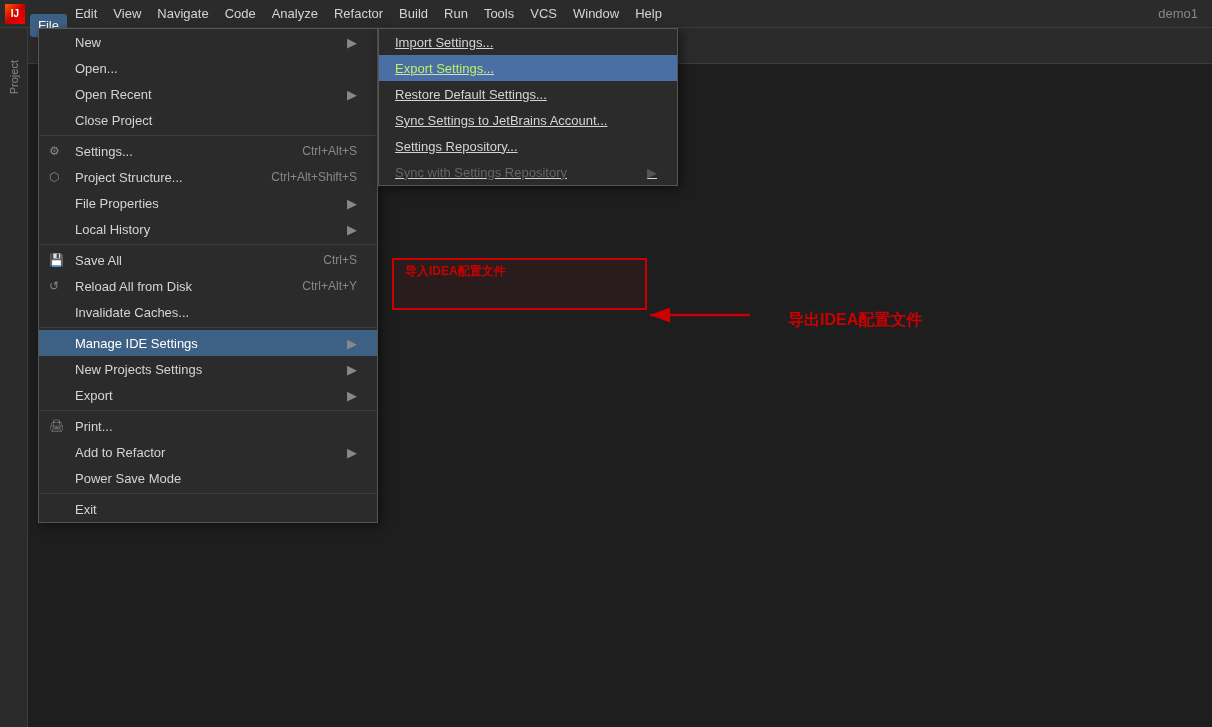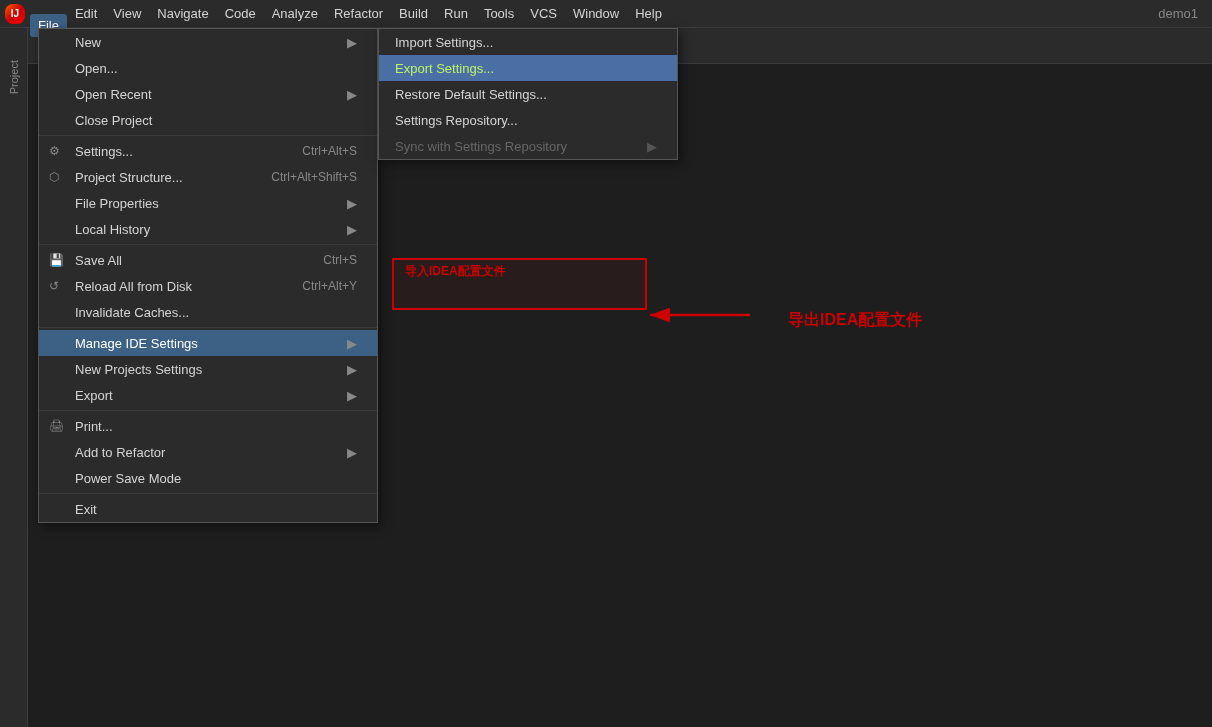--- a/index.html
+++ b/index.html
@@ -30,21 +30,21 @@
       height: 22px;
       margin-right: 4px;
       display: flex;
       align-items: center;
       justify-content: center;
     }
     .menu-bar-logo-inner {
       width: 20px;
       height: 20px;
       background: linear-gradient(135deg, #ff5f00 0%, #cc0000 50%, #ff0000 100%);
-      border-radius: 8px;
+      border-radius: 1px;
       display: flex;
       align-items: center;
       justify-content: center;
       font-size: 10px;
       font-weight: bold;
       color: white;
     }
     .menu-item {
       padding: 4px 8px;
       cursor: pointer;
@@ -212,20 +212,21 @@
     
     .submenu-manage {
       position: absolute;
       top: 28px;
       left: 378px;
       background: #2b2b2b;
       border: 1px solid #555;
       min-width: 300px;
       z-index: 210;
       box-shadow: 3px 3px 10px rgba(0,0,0,0.5);
+      text-decoration: underline;
     }
     .submenu-item {
       display: flex;
       align-items: center;
       padding: 5px 20px 5px 16px;
       cursor: pointer;
       color: #d4d4d4;
       font-size: 13px;
       min-height: 26px;
       position: relative;
@@ -451,20 +452,23 @@
   </div>
 
   <div class="submenu-item export-highlight">
     <span>Export Settings...</span>
   </div>
 
   <div class="submenu-item">
     <span>Restore Default Settings...</span>
   </div>
 
+  <div class="submenu-item">
+    <span>Sync Settings to JetBrains Account...</span>
+  </div>
 
   <div class="submenu-item">
     <span>Settings Repository...</span>
   </div>
 
   <div class="submenu-item disabled" style="color:#666;">
     <span>Sync with Settings Repository</span>
     <span class="arrow" style="color:#555;">▶</span>
   </div>
 </div>

